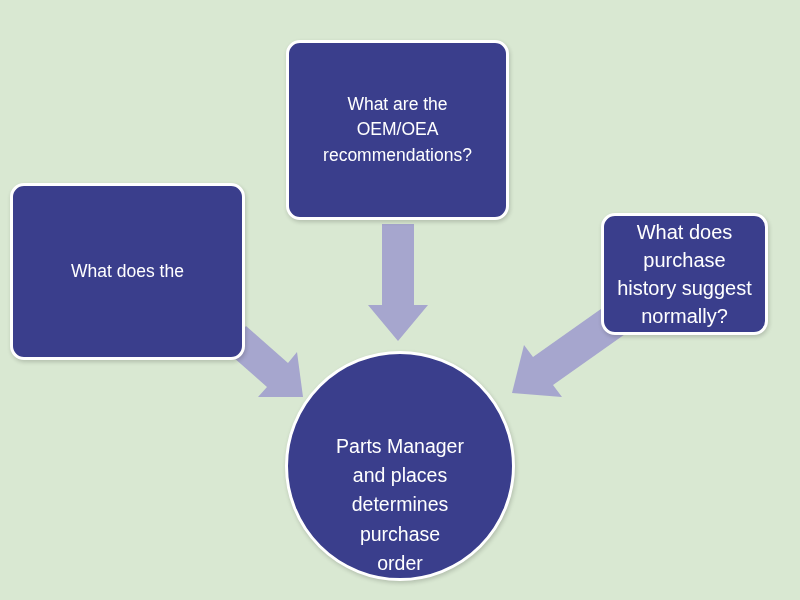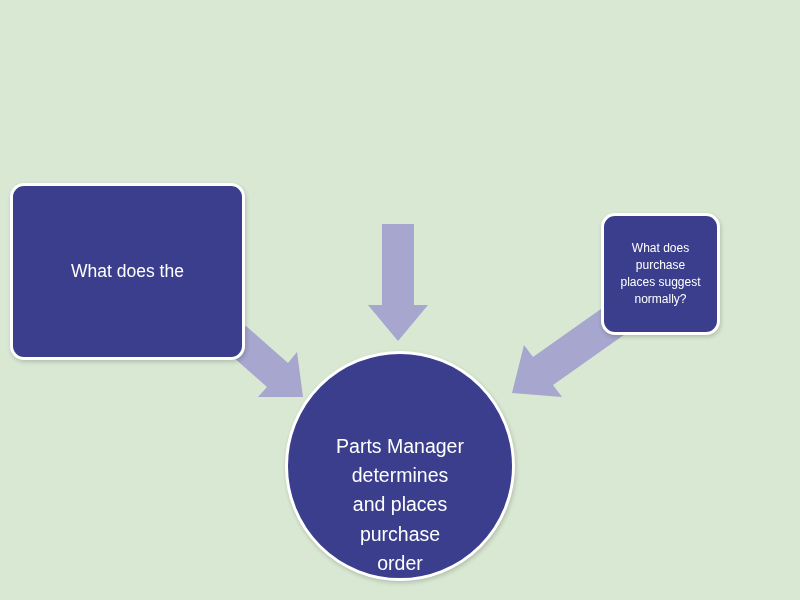--- a/index.html
+++ b/index.html
@@ -20,54 +20,61 @@
     align-items: center;
     justify-content: center;
     text-align: center;
     box-sizing: border-box;
     box-shadow: 1px 2px 4px rgba(0,0,0,0.18);
   }
   .box { border-radius: 14px; }
   .circle { border-radius: 50%; }
   #left-box   { left: 10px;  top: 183px; width: 235px; height: 177px; font-size: 17.5px; line-height: 1.45; }
   #top-box    { left: 286px; top: 40px;  width: 223px; height: 180px; font-size: 17.5px; line-height: 1.45; }
-  #right-box  { left: 601px; top: 213px; width: 119px; height: 122px; font-size: 12px; line-height: 1.4; }
+  #right-box  { left: 601px; top: 213px; width: 167px; height: 122px; font-size: 20px; line-height: 1.4; }
   #center-circle { left: 285px; top: 351px; width: 230px; height: 230px; font-size: 19.5px; line-height: 1.5; align-items: flex-end; }
   .node-text { width: 100%; padding: 0 6px; }
 </style>
 </head>
 <body>
 
 <div class="canvas">
 
   <svg class="arrows" width="800" height="600" viewBox="0 0 800 600">
     <polygon points="246,326 288,363 297,352 303,397 258,397 267,387 225,350" fill="#a6a6ce"></polygon>
     <polygon points="382,224 414,224 414,305 428,305 398,341 368,305 382,305" fill="#a6a6ce"></polygon>
     <polygon points="608,304 533,357 524,345 512,393 562,397 553,385 628,332" fill="#a6a6ce"></polygon>
   </svg>
 
   <div id="left-box" class="node box">
     <div class="node-text">
       <div>What does the</div>
     </div>
   </div>
 
+  <div id="top-box" class="node box">
+    <div class="node-text">
+      <div>What are the</div>
+      <div>OEM/OEA</div>
+      <div>recommendations?</div>
+    </div>
+  </div>
 
   <div id="right-box" class="node box">
     <div class="node-text">
       <div>What does</div>
       <div>purchase</div>
-      <div>places suggest</div>
+      <div>history suggest</div>
       <div>normally?</div>
     </div>
   </div>
 
   <div id="center-circle" class="node circle">
     <div class="node-text">
       <div>Parts Manager</div>
+      <div>and places</div>
       <div>determines</div>
-      <div>and places</div>
       <div>purchase</div>
       <div>order</div>
     </div>
   </div>
 
 </div>
 
 </body></html>

